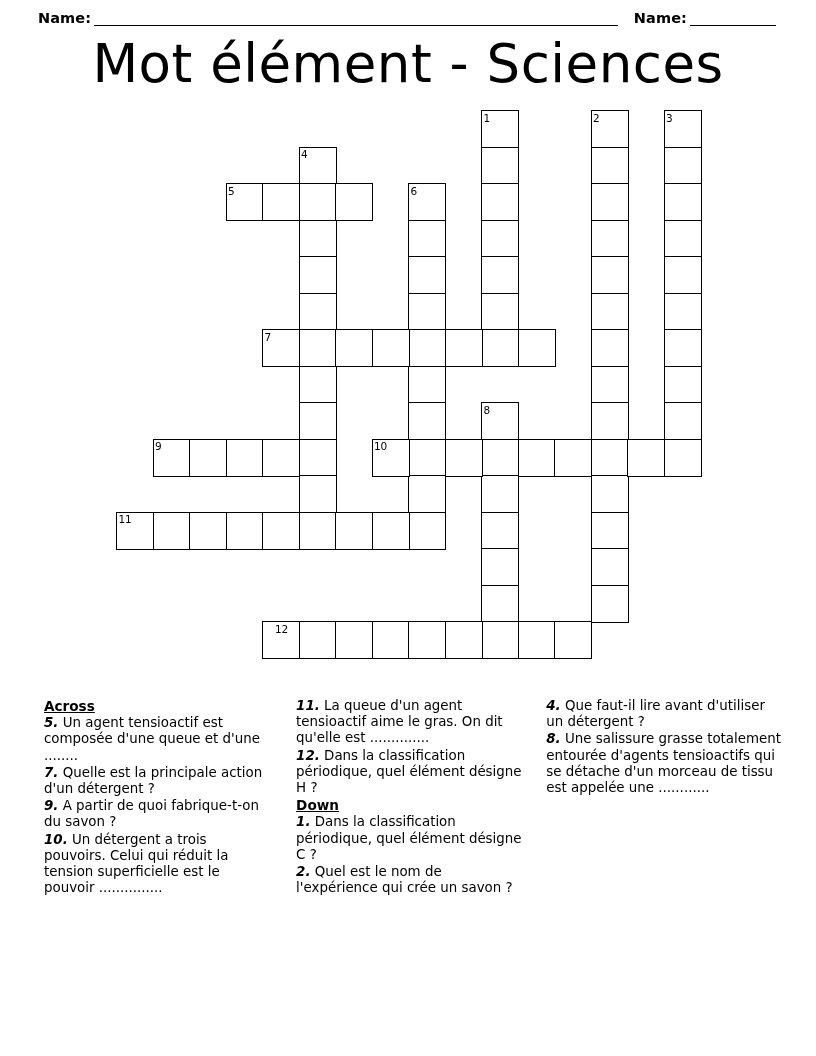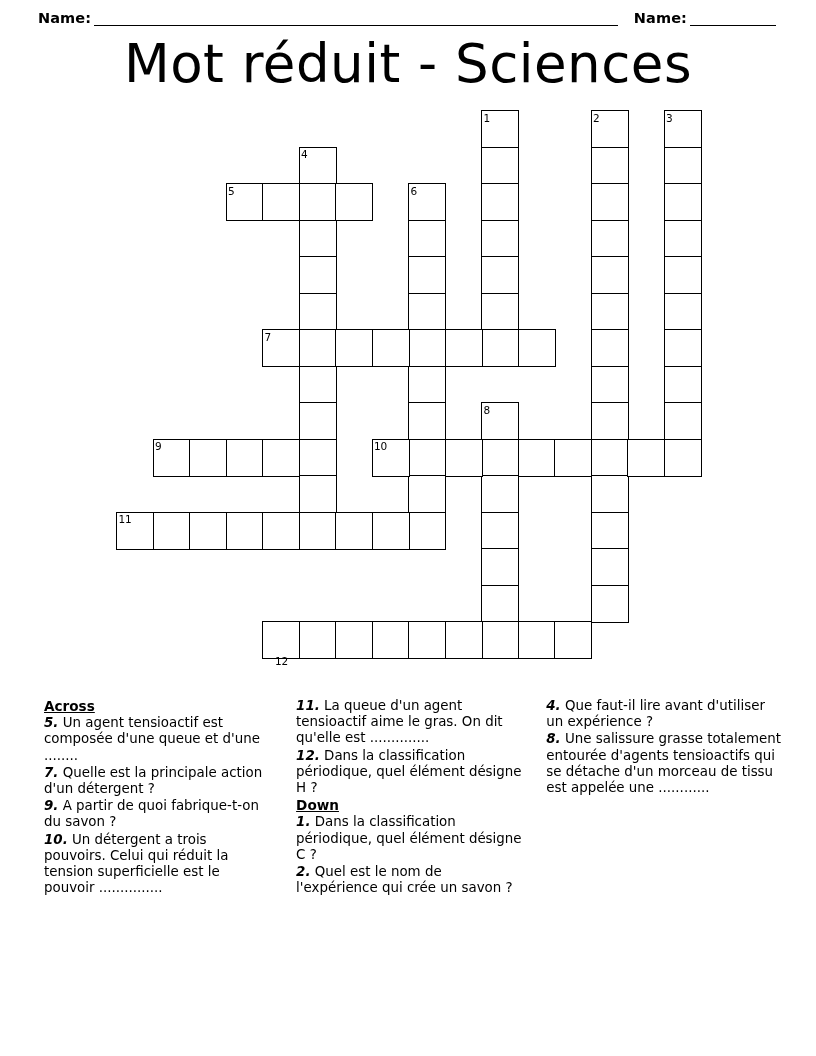--- a/index.html
+++ b/index.html
@@ -123,21 +123,21 @@
 <body>
 
 <div class="header-row">
   <span class="hdr-label">Name:</span>
   <span class="hdr-rule hdr-rule-name"></span>
   <span class="hdr-spacer"></span>
   <span class="hdr-label">Name:</span>
   <span class="hdr-rule hdr-rule-date"></span>
 </div>
 
-<div class="puzzle-title">Mot réduit - Sciences</div>
+<div class="puzzle-title">Mot élément - Sciences</div>
 
 <div id="grid-layer">
     <div class="xw-cell" style="left: 481px; top: 110px; width: 38.1px; height: 38.1px;"></div>
     <div class="xw-cell" style="left: 481px; top: 146.5px; width: 38.1px; height: 38.1px;"></div>
     <div class="xw-cell" style="left: 481px; top: 183px; width: 38.1px; height: 38.1px;"></div>
     <div class="xw-cell" style="left: 481px; top: 219.5px; width: 38.1px; height: 38.1px;"></div>
     <div class="xw-cell" style="left: 481px; top: 256px; width: 38.1px; height: 38.1px;"></div>
     <div class="xw-cell" style="left: 481px; top: 292.5px; width: 38.1px; height: 38.1px;"></div>
     <div class="xw-cell" style="left: 481px; top: 329px; width: 38.1px; height: 38.1px;"></div>
     <div class="xw-cell" style="left: 590.5px; top: 110px; width: 38.1px; height: 38.1px;"></div>
@@ -228,21 +228,21 @@
     <div class="xw-num" style="left: 593px; top: 112.5px;">2</div>
     <div class="xw-num" style="left: 666px; top: 112.5px;">3</div>
     <div class="xw-num" style="left: 301px; top: 149px;">4</div>
     <div class="xw-num" style="left: 228px; top: 185.5px;">5</div>
     <div class="xw-num" style="left: 410.5px; top: 185.5px;">6</div>
     <div class="xw-num" style="left: 264.5px; top: 331.5px;">7</div>
     <div class="xw-num" style="left: 483.5px; top: 404.5px;">8</div>
     <div class="xw-num" style="left: 155px; top: 441px;">9</div>
     <div class="xw-num" style="left: 374px; top: 441px;">10</div>
     <div class="xw-num" style="left: 118.5px; top: 514px;">11</div>
-    <div class="xw-num" style="left: 275px; top: 623.5px; margin-top: 32px;">12</div>
+    <div class="xw-num" style="left: 275px; top: 623.5px;">12</div>
   </div>
 
 <div id="clues">
 
   <div class="clue-col clue-col-1">
     <div class="clue-heading">Across</div>
     <div class="clue-item">
       <span class="clue-num">5.</span>
       <span>Un agent tensioactif est composée d'une queue et d'une ........</span>
     </div>
@@ -276,21 +276,21 @@
     </div>
     <div class="clue-item">
       <span class="clue-num">2.</span>
       <span>Quel est le nom de l'expérience qui crée un savon ?</span>
     </div>
   </div>
 
   <div class="clue-col clue-col-3">
     <div class="clue-item">
       <span class="clue-num">4.</span>
-      <span>Que faut-il lire avant d'utiliser un expérience ?</span>
+      <span>Que faut-il lire avant d'utiliser un détergent ?</span>
     </div>
     <div class="clue-item">
       <span class="clue-num">8.</span>
       <span>Une salissure grasse totalement entourée d'agents tensioactifs qui se détache d'un morceau de tissu est appelée une ............</span>
     </div>
   </div>
 
 </div>
 
 </body></html>

